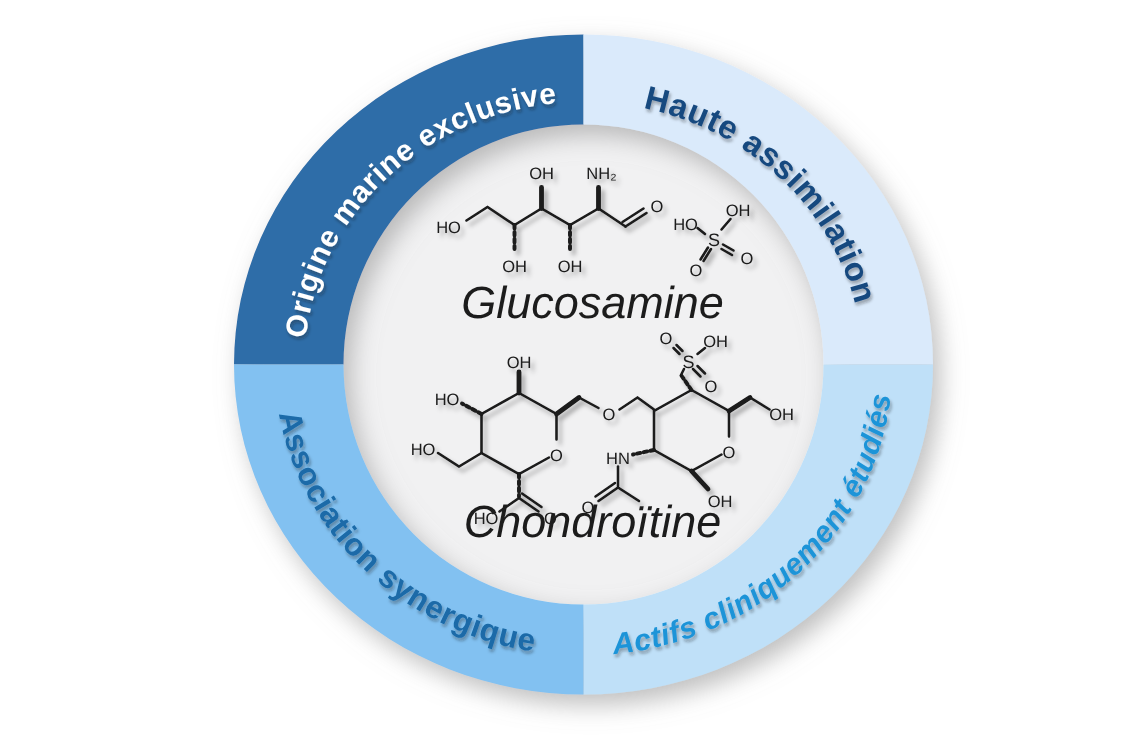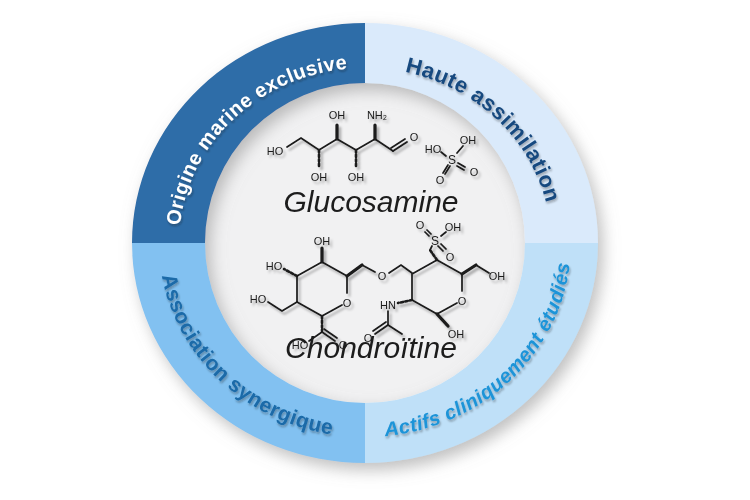--- a/index.html
+++ b/index.html
@@ -1,17 +1,17 @@
 <!DOCTYPE html>
 <html><head>
 <meta charset="utf-8">
 <style>
   html,body{margin:0;padding:0;background:#ffffff;}
   .stage{position:relative;width:632px;height:500px;overflow:hidden;background:#ffffff;
-         font-family:"Liberation Sans",sans-serif;}
+         font-family:"Liberation Sans",sans-serif;padding-left:24px;}
   svg{display:block;}
   svg text{font-family:"Liberation Sans",sans-serif;}
   .arc-label{font-weight:700;letter-spacing:0.5px;}
   .arc-label.italic{font-style:italic;}
   .atom{font-size:11px;fill:#1a1a1a;text-anchor:middle;}
   .atom.s{font-size:12px;}
   .bond{stroke:#1a1a1a;stroke-width:1.7;fill:none;stroke-linecap:round;}
   .wedge{stroke-width:3.2;}
   .hash{stroke-dasharray:2.4 2.2;stroke-width:2.6;}
   .ring-seg{stroke:none;}

